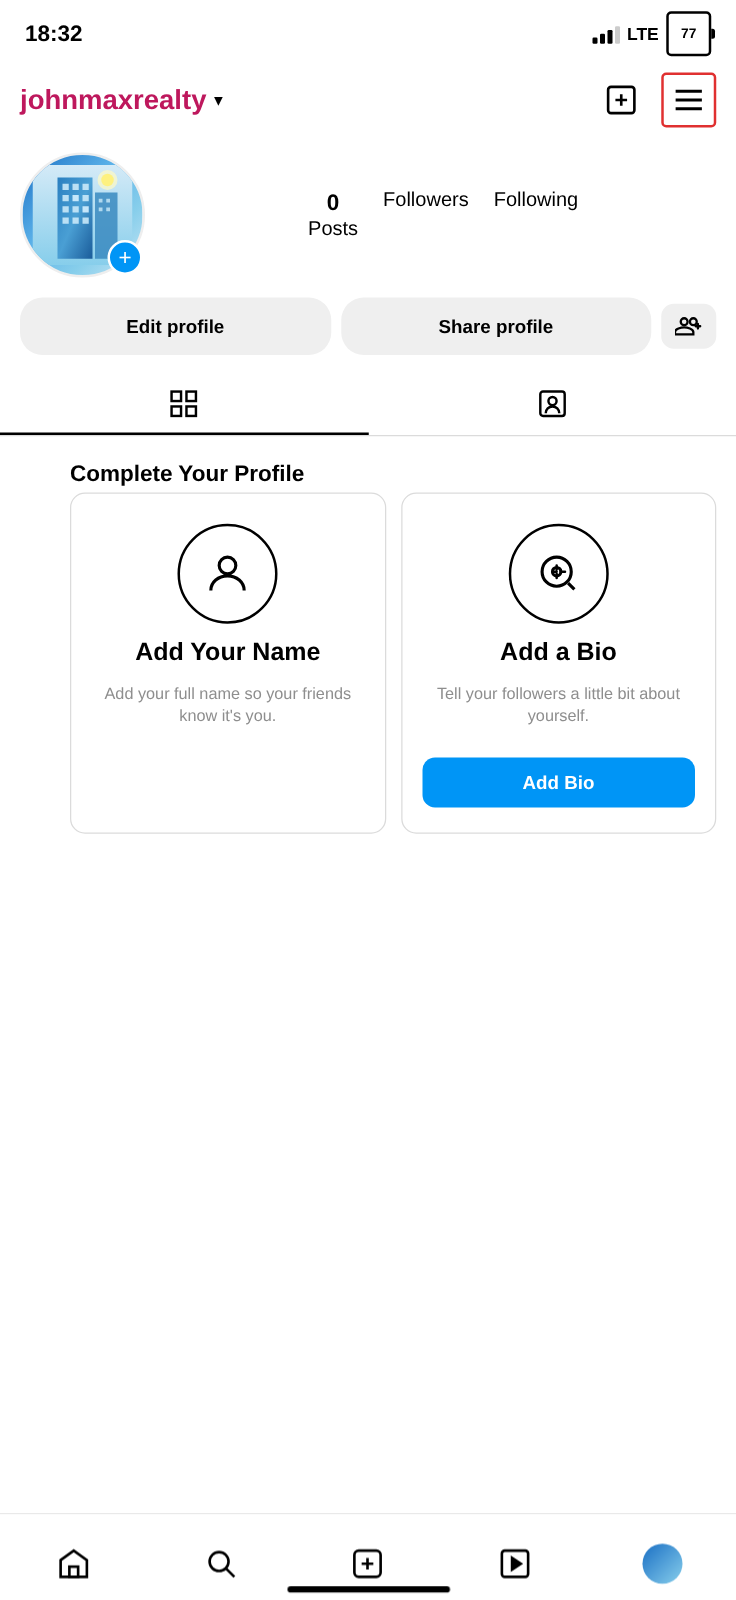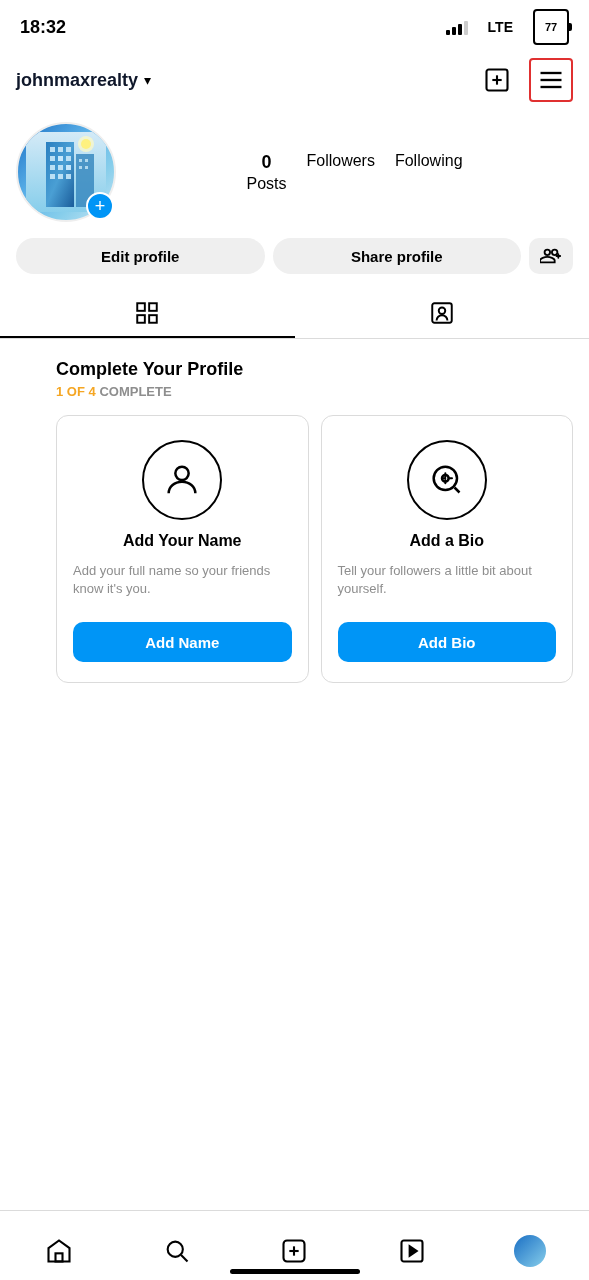--- a/index.html
+++ b/index.html
@@ -22,21 +22,21 @@
       height: 50px;
     }
     .status-time {
       font-size: 18px;
       font-weight: 600;
       color: #000;
     }
     .status-right {
       display: flex;
       align-items: center;
-      gap: 20px;
+      gap: 6px;
     }
     .signal-bars {
       display: flex;
       align-items: flex-end;
       gap: 2px;
       height: 16px;
     }
     .signal-bar {
       width: 4px;
       background: #000;
@@ -76,23 +76,23 @@
       justify-content: space-between;
       align-items: center;
       padding: 8px 16px 12px;
     }
     .username-area {
       display: flex;
       align-items: center;
       gap: 6px;
     }
     .username {
-      font-size: 18px;
+      font-size: 22px;
       font-weight: 700;
-      color: #0f172a;
+      color: #be185d;
     }
     .chevron-down {
       font-size: 14px;
       color: #000;
     }
     .header-icons {
       display: flex;
       align-items: center;
       gap: 10px;
     }
@@ -185,21 +185,21 @@
 
     
     .action-buttons {
       display: flex;
       gap: 8px;
       padding: 0 16px 16px;
       align-items: center;
     }
     .btn-edit, .btn-share {
       flex: 1;
-      height: 36px;
+      height: 46px;
       background: #efefef;
       border: none;
       border-radius: 18px;
       font-size: 15px;
       font-weight: 600;
       color: #000;
       cursor: pointer;
       display: flex;
       align-items: center;
       justify-content: center;
@@ -283,28 +283,29 @@
       border: 2px solid #000;
       display: flex;
       align-items: center;
       justify-content: center;
     }
     .card-icon-circle svg {
       width: 40px;
       height: 40px;
     }
     .card-title {
-      font-size: 16px;
+      font-size: 20px;
       font-weight: 700;
       color: #000;
       text-align: right;
     }
     .card-desc {
       font-size: 13px;
       color: #8e8e8e;
+      text-align: center;
       line-height: 1.4;
       min-height: 40px;
     }
     .card-btn {
       width: 100%;
       height: 40px;
       background: #0095f6;
       border: none;
       border-radius: 10px;
       color: #fff;
@@ -493,37 +494,32 @@
       <svg viewBox="0 0 24 24" fill="none" stroke="#000" stroke-width="1.8">
         <rect x="3" y="3" width="18" height="18" rx="2"></rect>
         <circle cx="12" cy="10" r="3"></circle>
         <path d="M7 19c0-2.76 2.24-5 5-5s5 2.24 5 5"></path>
       </svg>
     </div>
   </div>
 
   <div class="complete-section">
     <div class="complete-title">Complete Your Profile</div>
-    <div class="complete-subtitle">
-      <span class="complete-orange">1 OF 4</span>
-      <span class="complete-gray"> <span>COMPLETE</span></span>
-    </div>
 
     <div class="cards-row">
 
       <div class="profile-card">
         <div class="card-icon-circle">
           <svg viewBox="0 0 24 24" fill="none" stroke="#000" stroke-width="1.5">
             <circle cx="12" cy="8" r="4"></circle>
             <path d="M4 20c0-4 3.58-7 8-7s8 3 8 7"></path>
           </svg>
         </div>
         <div class="card-title">Add Your Name</div>
         <div class="card-desc">Add your full name so your friends know it's you.</div>
-        <button class="card-btn">Add Name</button>
       </div>
 
       <div class="profile-card">
         <div class="card-icon-circle">
           <svg viewBox="0 0 24 24" fill="none" stroke="#000" stroke-width="1.5">
             <circle cx="11" cy="11" r="7"></circle>
             <circle cx="11" cy="11" r="2"></circle>
             <path d="M16.5 16.5l3 3"></path>
             <path d="M11 8v2m0 2v2M9 11h2m2 0h2" stroke-width="1.2" stroke-linecap="round"></path>
           </svg>

